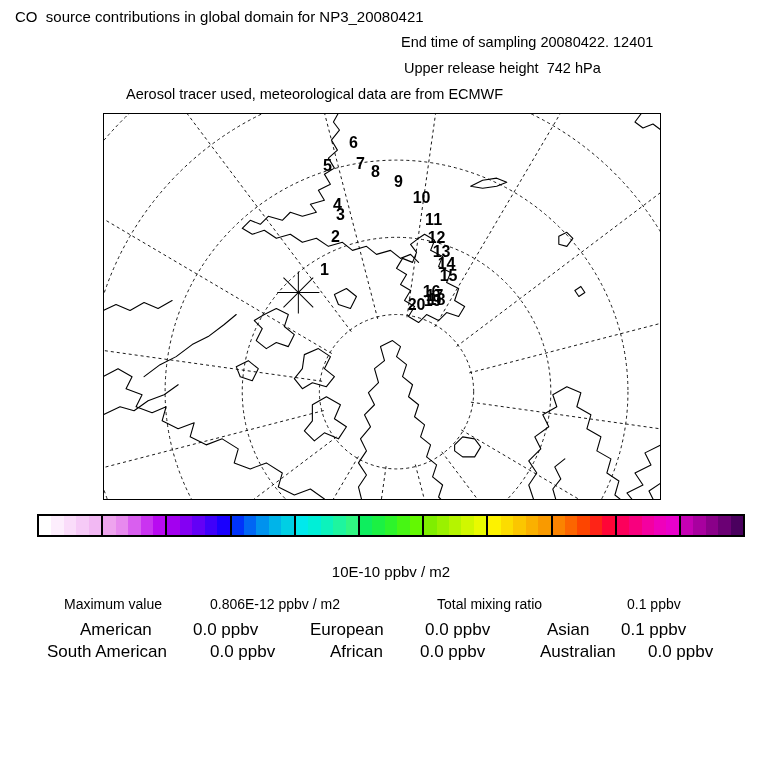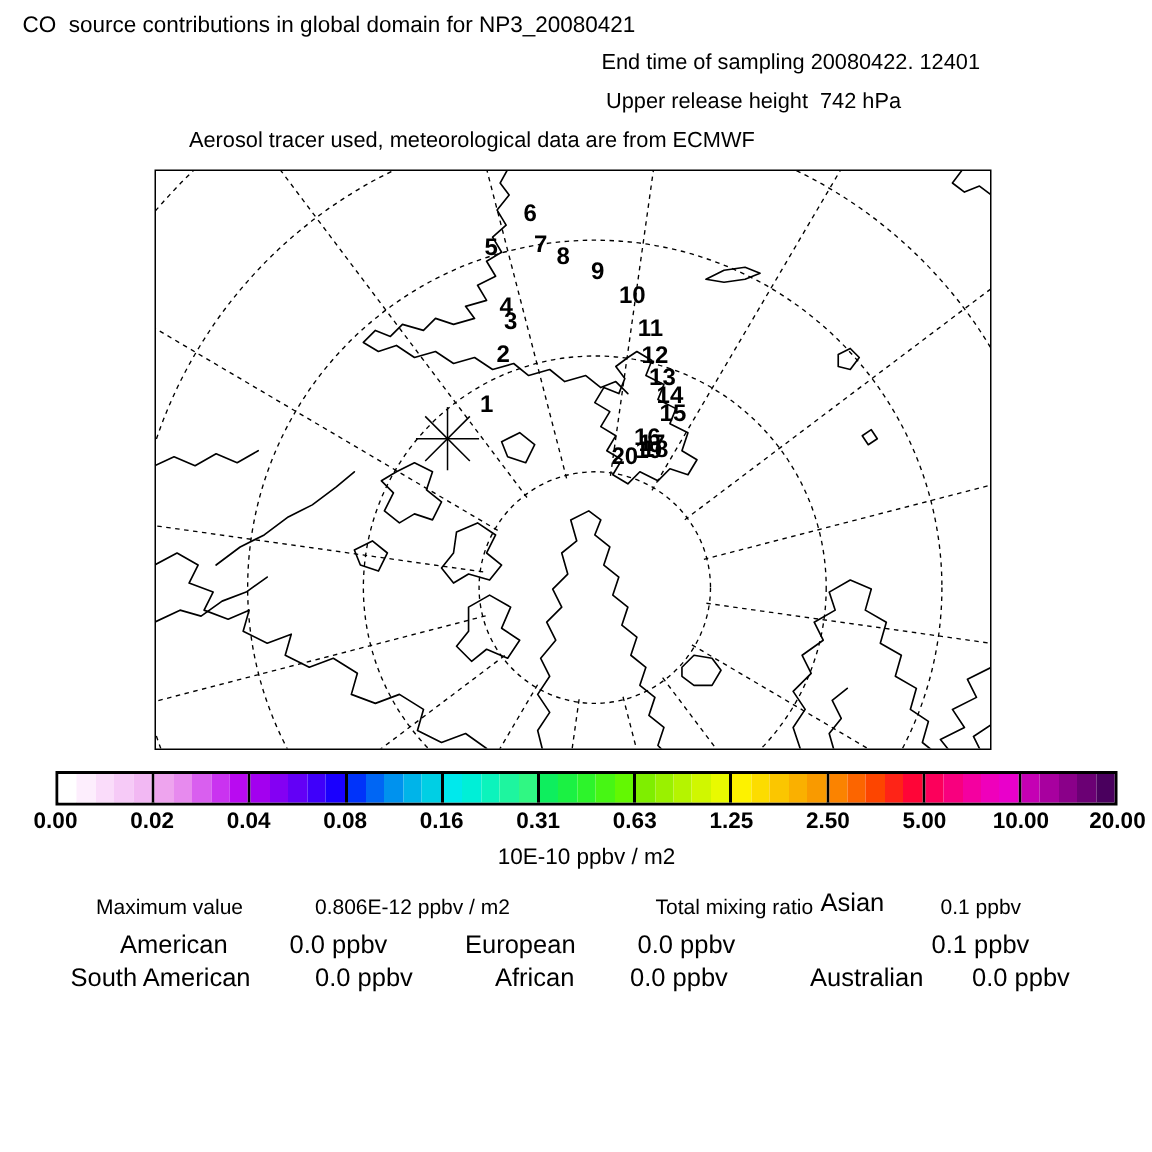--- a/index.html
+++ b/index.html
@@ -189,46 +189,32 @@
         <div class="cb-cell" style="background: rgb(233, 0, 203);"></div>
       </div>
       <div class="cb-seg">
         <div class="cb-cell" style="background: rgb(197, 0, 180);"></div>
         <div class="cb-cell" style="background: rgb(168, 0, 159);"></div>
         <div class="cb-cell" style="background: rgb(138, 0, 137);"></div>
         <div class="cb-cell" style="background: rgb(107, 0, 116);"></div>
         <div class="cb-cell" style="background: rgb(74, 0, 94);"></div>
       </div>
     </div>
-  <div id="cb-ticks">
-      <span class="cb-tick" style="left: 0%;">0.00</span>
-      <span class="cb-tick" style="left: 9.09091%;">0.02</span>
-      <span class="cb-tick" style="left: 18.1818%;">0.04</span>
-      <span class="cb-tick" style="left: 27.2727%;">0.08</span>
-      <span class="cb-tick" style="left: 36.3636%;">0.16</span>
-      <span class="cb-tick" style="left: 45.4545%;">0.31</span>
-      <span class="cb-tick" style="left: 54.5455%;">0.63</span>
-      <span class="cb-tick" style="left: 63.6364%;">1.25</span>
-      <span class="cb-tick" style="left: 72.7273%;">2.50</span>
-      <span class="cb-tick" style="left: 81.8182%;">5.00</span>
-      <span class="cb-tick" style="left: 90.9091%;">10.00</span>
-      <span class="cb-tick" style="left: 100%;">20.00</span>
-    </div>
   <div class="cb-unit">10E-10 ppbv / m2</div>
 
   <div class="stat statA" style="left:64px;top:596px">Maximum value</div>
   <div class="stat statA" style="left:210px;top:596px">0.806E-12 ppbv / m2</div>
   <div class="stat statA" style="left:437px;top:596px">Total mixing ratio</div>
   <div class="stat statA" style="left:627px;top:596px">0.1 ppbv</div>
 
   <div class="stat" style="left:80px;top:620px">American</div>
   <div class="stat" style="left:193px;top:620px">0.0 ppbv</div>
   <div class="stat" style="left:310px;top:620px">European</div>
   <div class="stat" style="left:425px;top:620px">0.0 ppbv</div>
-  <div class="stat" style="left:547px;top:592px">Asian</div>
+  <div class="stat" style="left:547px;top:620px">Asian</div>
   <div class="stat" style="left:621px;top:620px">0.1 ppbv</div>
 
   <div class="stat" style="left:47px;top:642px">South American</div>
   <div class="stat" style="left:210px;top:642px">0.0 ppbv</div>
   <div class="stat" style="left:330px;top:642px">African</div>
   <div class="stat" style="left:420px;top:642px">0.0 ppbv</div>
   <div class="stat" style="left:540px;top:642px">Australian</div>
   <div class="stat" style="left:648px;top:642px">0.0 ppbv</div>
 </div>
 

